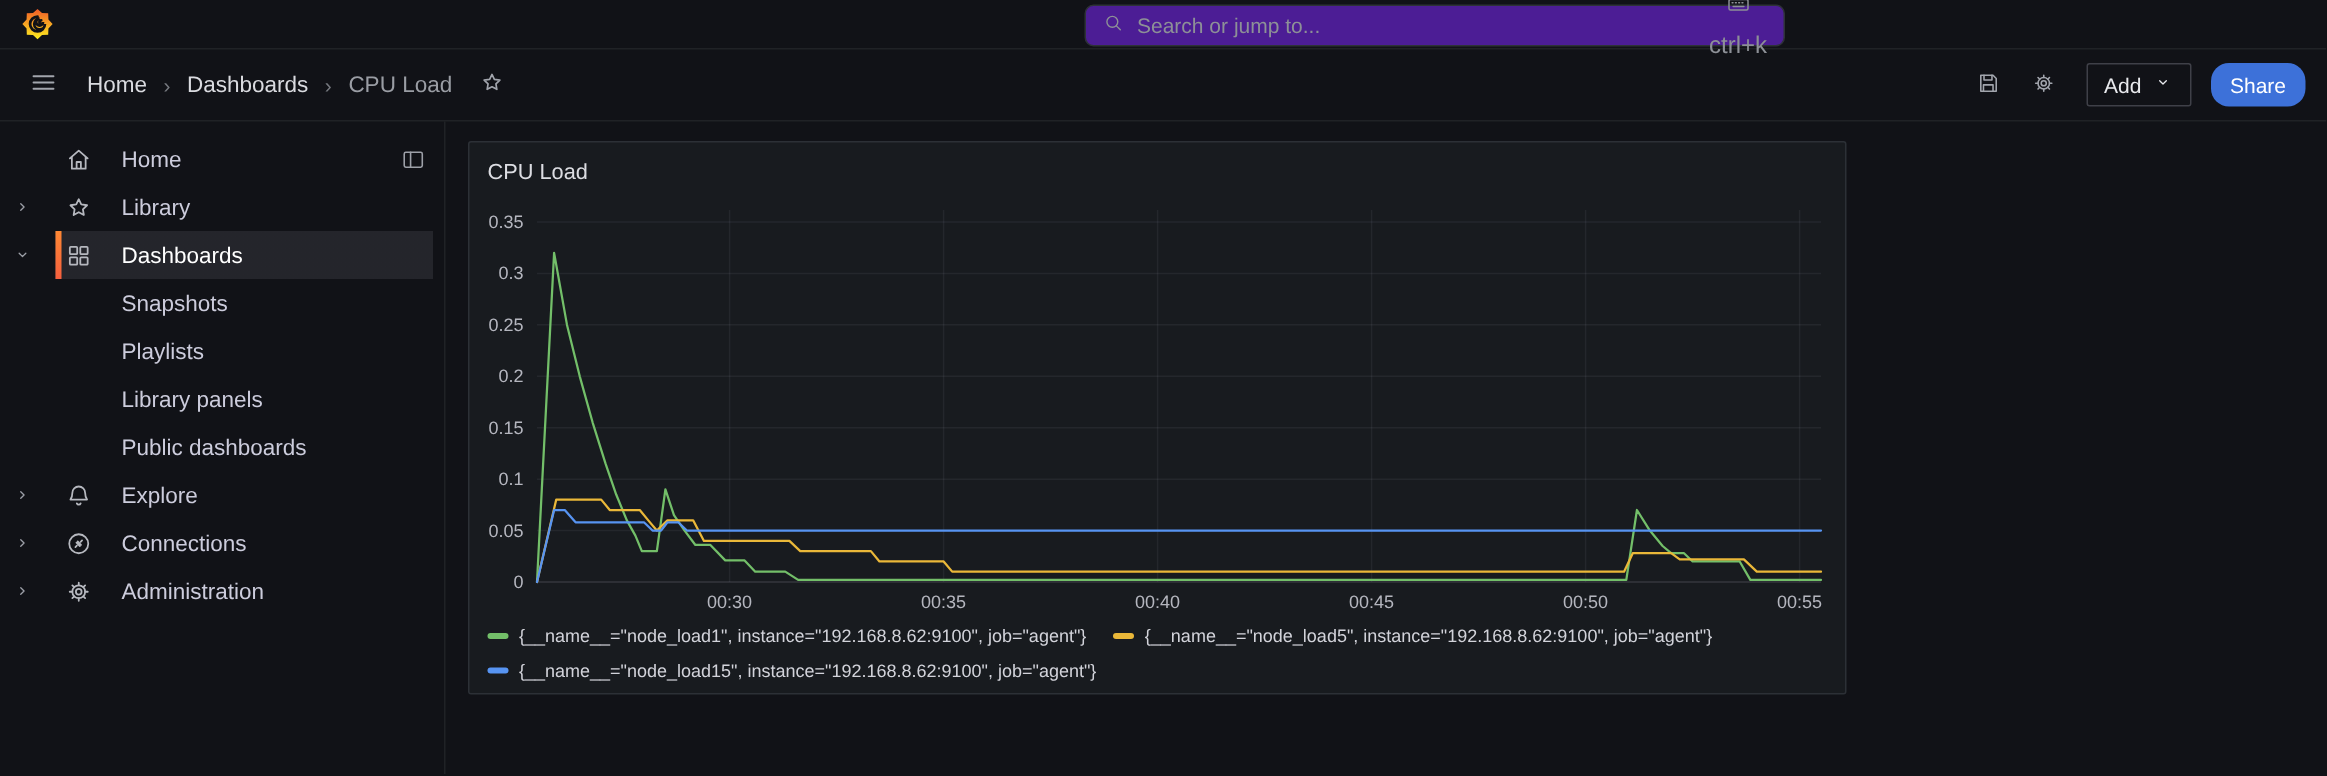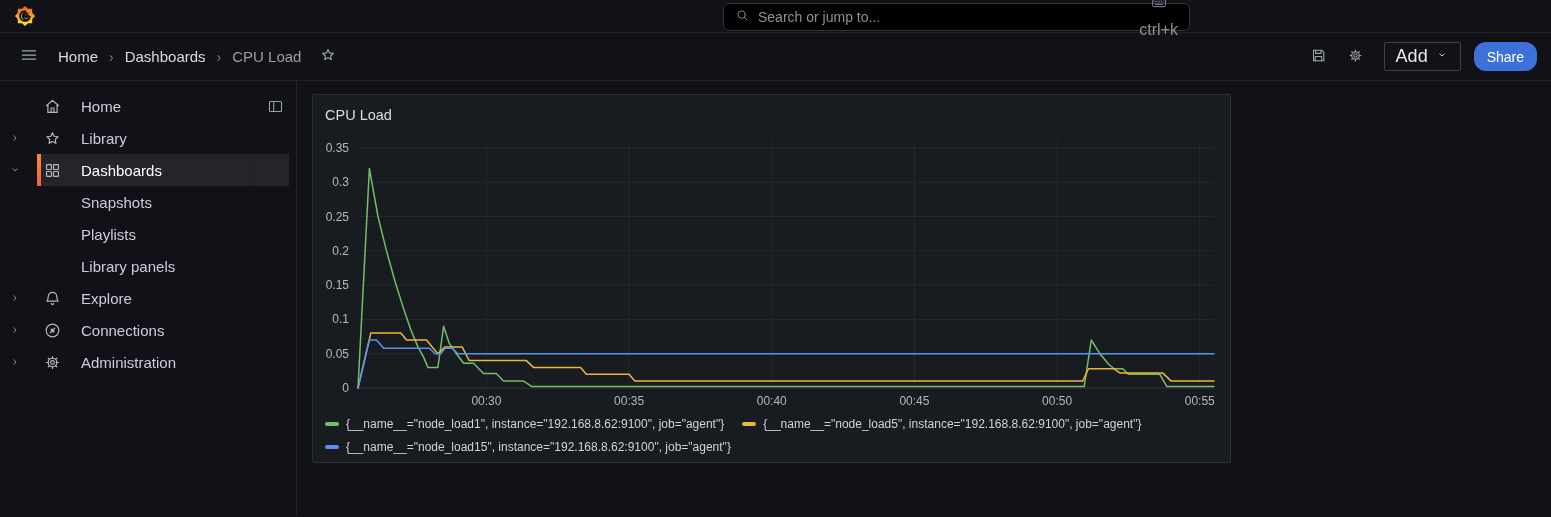--- a/index.html
+++ b/index.html
@@ -11,21 +11,21 @@
     -webkit-font-smoothing:antialiased;
   }
   
   .topbar{
     height:33px; background:#111217; border-bottom:1px solid #202226;
     position:relative; display:flex; align-items:center; padding:0 14px;
   }
   .logo{ width:22px; height:22px; display:flex; }
   .search-box{
     position:absolute; left:723px; top:3px; width:467px; height:28px;
-    background:#000000; border:1px solid #2e3238; border-radius:6px;
+    background:#4c1d95; border:1px solid #2e3238; border-radius:6px;
     display:flex; align-items:center; padding:0 11px; gap:8px;
     color:#8d9097; font-size:14px; cursor:text;
   }
   .search-placeholder{ flex:1; color:#8d9097; }
   .search-shortcut{ display:flex; align-items:center; gap:6px; font-size:16px; color:#8d9097;flex-direction:column; }
   
   .navbar{
     height:48px; border-bottom:1px solid #202226;
     display:flex; align-items:center; padding:0 14px;
   }
@@ -36,21 +36,21 @@
   .crumbs{ display:flex; align-items:center; gap:11px; margin-left:14px; font-size:15px; }
   .crumb{ color:#dadbe0; font-weight:500; cursor:pointer; }
   .crumb.current{ color:#9a9da4; font-weight:400; cursor:default; }
   .crumb-sep{ color:#76797f; font-size:14px; }
   .star-btn{ margin-left:12px; color:#a2a5ad; }
   .nav-spacer{ flex:1; }
   .nav-actions{ display:flex; align-items:center; gap:7px; }
   .btn-add{
     height:29px; padding:0 11px; margin-left:6px;
     background:transparent; border:1px solid rgba(204,204,220,.25); border-radius:2px;
-    color:#e9eaee; font-size:18px; font-weight:500;
+    color:#e9eaee; font-size:14px; font-weight:500;
     display:flex; align-items:center; gap:7px; cursor:pointer;
     font-family:inherit;
   }
   .btn-share{
     height:29px; padding:0 13px; margin-left:6px;
     background:#3d71d9; border:none; border-radius:12px;
     color:#ffffff; font-size:14px; font-weight:500; cursor:pointer;
     font-family:inherit;
   }
   
@@ -216,20 +216,23 @@
       </div>
       <div class="nav-row child">
         <span class="nlabel">Snapshots</span>
       </div>
       <div class="nav-row child">
         <span class="nlabel">Playlists</span>
       </div>
       <div class="nav-row child">
         <span class="nlabel">Library panels</span>
       </div>
+      <div class="nav-row child">
+        <span class="nlabel">Public dashboards</span>
+      </div>
       <div class="nav-row">
         <span class="chev">
           <svg viewBox="0 0 24 24" width="14" height="14" fill="none" stroke="currentColor" stroke-width="1.5" stroke-linecap="round" stroke-linejoin="round">
             <path d="M10 8.2l3.8 3.8-3.8 3.8"></path>
           </svg>
         </span>
         <span class="nicon">
           <svg viewBox="0 0 24 24" width="19" height="19" fill="none" stroke="currentColor" stroke-width="1.5" stroke-linecap="round" stroke-linejoin="round">
             <path d="M12 4.2a5.4 5.4 0 0 1 5.4 5.4c0 3.2.9 4.6 1.6 5.6H5c.7-1 1.6-2.4 1.6-5.6A5.4 5.4 0 0 1 12 4.2Z"></path>
             <path d="M10.4 18.4a1.7 1.7 0 0 0 3.2 0"></path>

